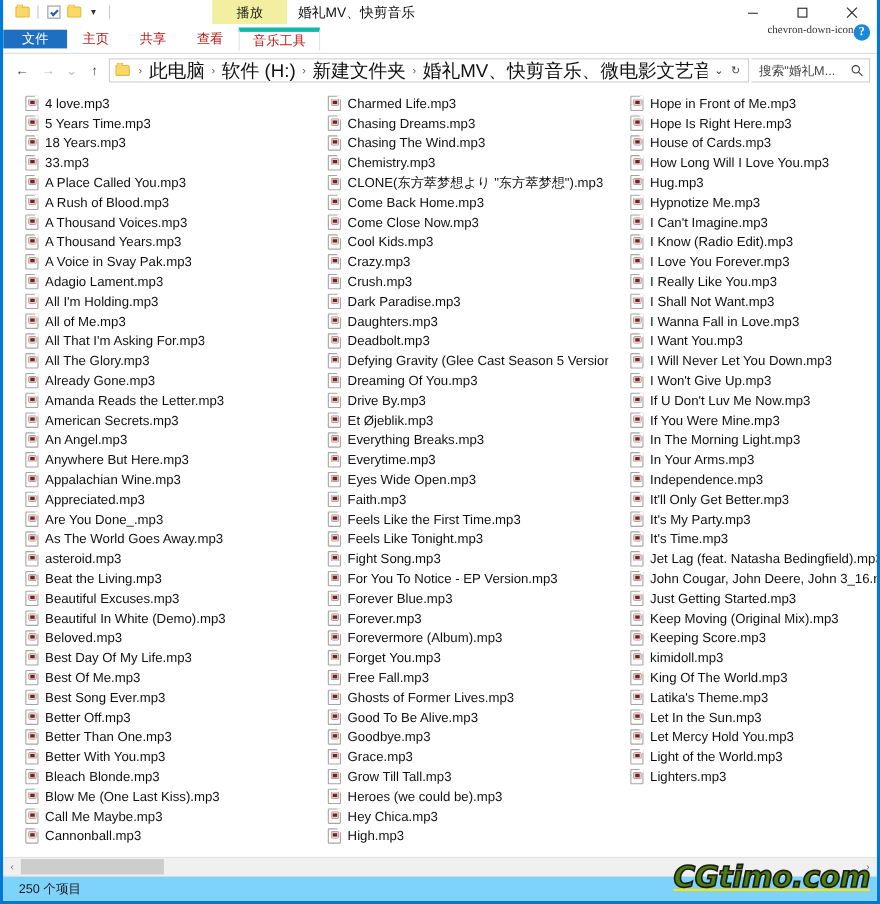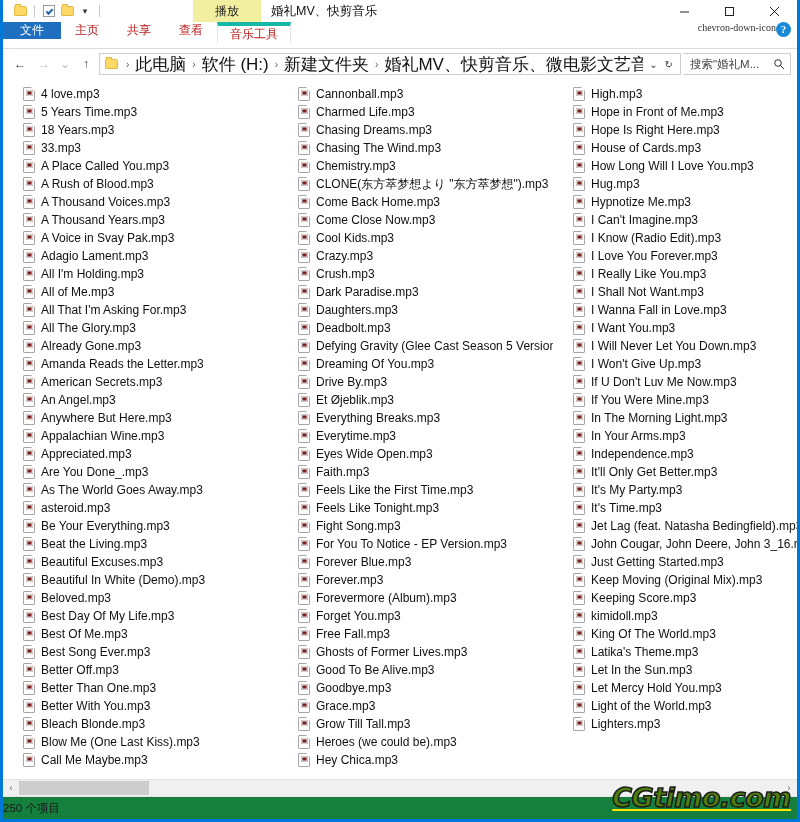--- a/index.html
+++ b/index.html
@@ -59,21 +59,21 @@
   }
   .wctl{position:absolute;right:0;top:0;height:22px;display:flex;}
   .wbtn{width:45px;height:22px;display:flex;align-items:center;justify-content:center;}
   .wbtn svg{display:block;}
 
   
   .ribbon{
     height:26px;flex:0 0 26px;background:#fff;position:relative;
     border-bottom:1px solid #dcdcdc;
   }
-  .rtabs{display:flex;height:26px;align-items:flex-start;}
+  .rtabs{display:flex;height:26px;align-items:center;}
   .rtab{
     padding:0 14px;display:flex;align-items:center;justify-content:center;
     font-size:12px;color:#b91c1c;white-space:nowrap;
   }
   .rtab.file{background:#1e6fbf;color:#fff;padding:0 17px;}
   .rtab.musictools{
     border-left:1px solid #e2e2e2;border-right:1px solid #e2e2e2;
     border-top:4px solid #14b8a6;padding:0 12px;
   }
   .ribbon-right{position:absolute;right:6px;top:0;height:26px;display:flex;align-items:flex-start;font-family:Liberation Serif, serif;}
@@ -146,22 +146,22 @@
   
   .hscroll{
     height:16px;flex:0 0 16px;background:#f0f0f0;border-top:1px solid #e3e3e3;
     display:flex;align-items:center;position:relative;
   }
   .hs-arrow{width:16px;height:16px;display:flex;align-items:center;justify-content:center;
     font-size:9px;color:#606060;}
   .hs-track{flex:1;height:16px;position:relative;background:#f0f0f0;}
   .hs-thumb{position:absolute;left:0;top:1px;height:14px;width:130px;background:#cdcdcd;}
   .statusbar{
-    height:22px;flex:0 0 22px;background:#15803d;border-top:1px solid #e6e6e6;
-    display:flex;align-items:center;
+    height:22px;flex:0 0 22px;background:#7dd3fc;border-top:1px solid #e6e6e6;
+    display:flex;align-items:center;padding-left:14px;
   }
   .status-text{font-size:11.5px;color:#1a1a1a;}
 
   
   .watermark{
     position:absolute;right:6px;bottom:6px;
     font-family:"DejaVu Sans",sans-serif;
     font-size:27px;font-weight:bold;font-style:italic;
     color:#4d7c0f;
     -webkit-text-stroke:1.5px #1a1a1a;
@@ -360,24 +360,20 @@
         <div class="fitem">
           <span class="mp3ico"></span>
           <span class="fname">As The World Goes Away.mp3</span>
         </div>
         <div class="fitem">
           <span class="mp3ico"></span>
           <span class="fname">asteroid.mp3</span>
         </div>
         <div class="fitem">
           <span class="mp3ico"></span>
-          <span class="fname">Be Your Everything.mp3</span>
-        </div>
-        <div class="fitem">
-          <span class="mp3ico"></span>
           <span class="fname">Beat the Living.mp3</span>
         </div>
         <div class="fitem">
           <span class="mp3ico"></span>
           <span class="fname">Beautiful Excuses.mp3</span>
         </div>
         <div class="fitem">
           <span class="mp3ico"></span>
           <span class="fname">Beautiful In White (Demo).mp3</span>
         </div>

